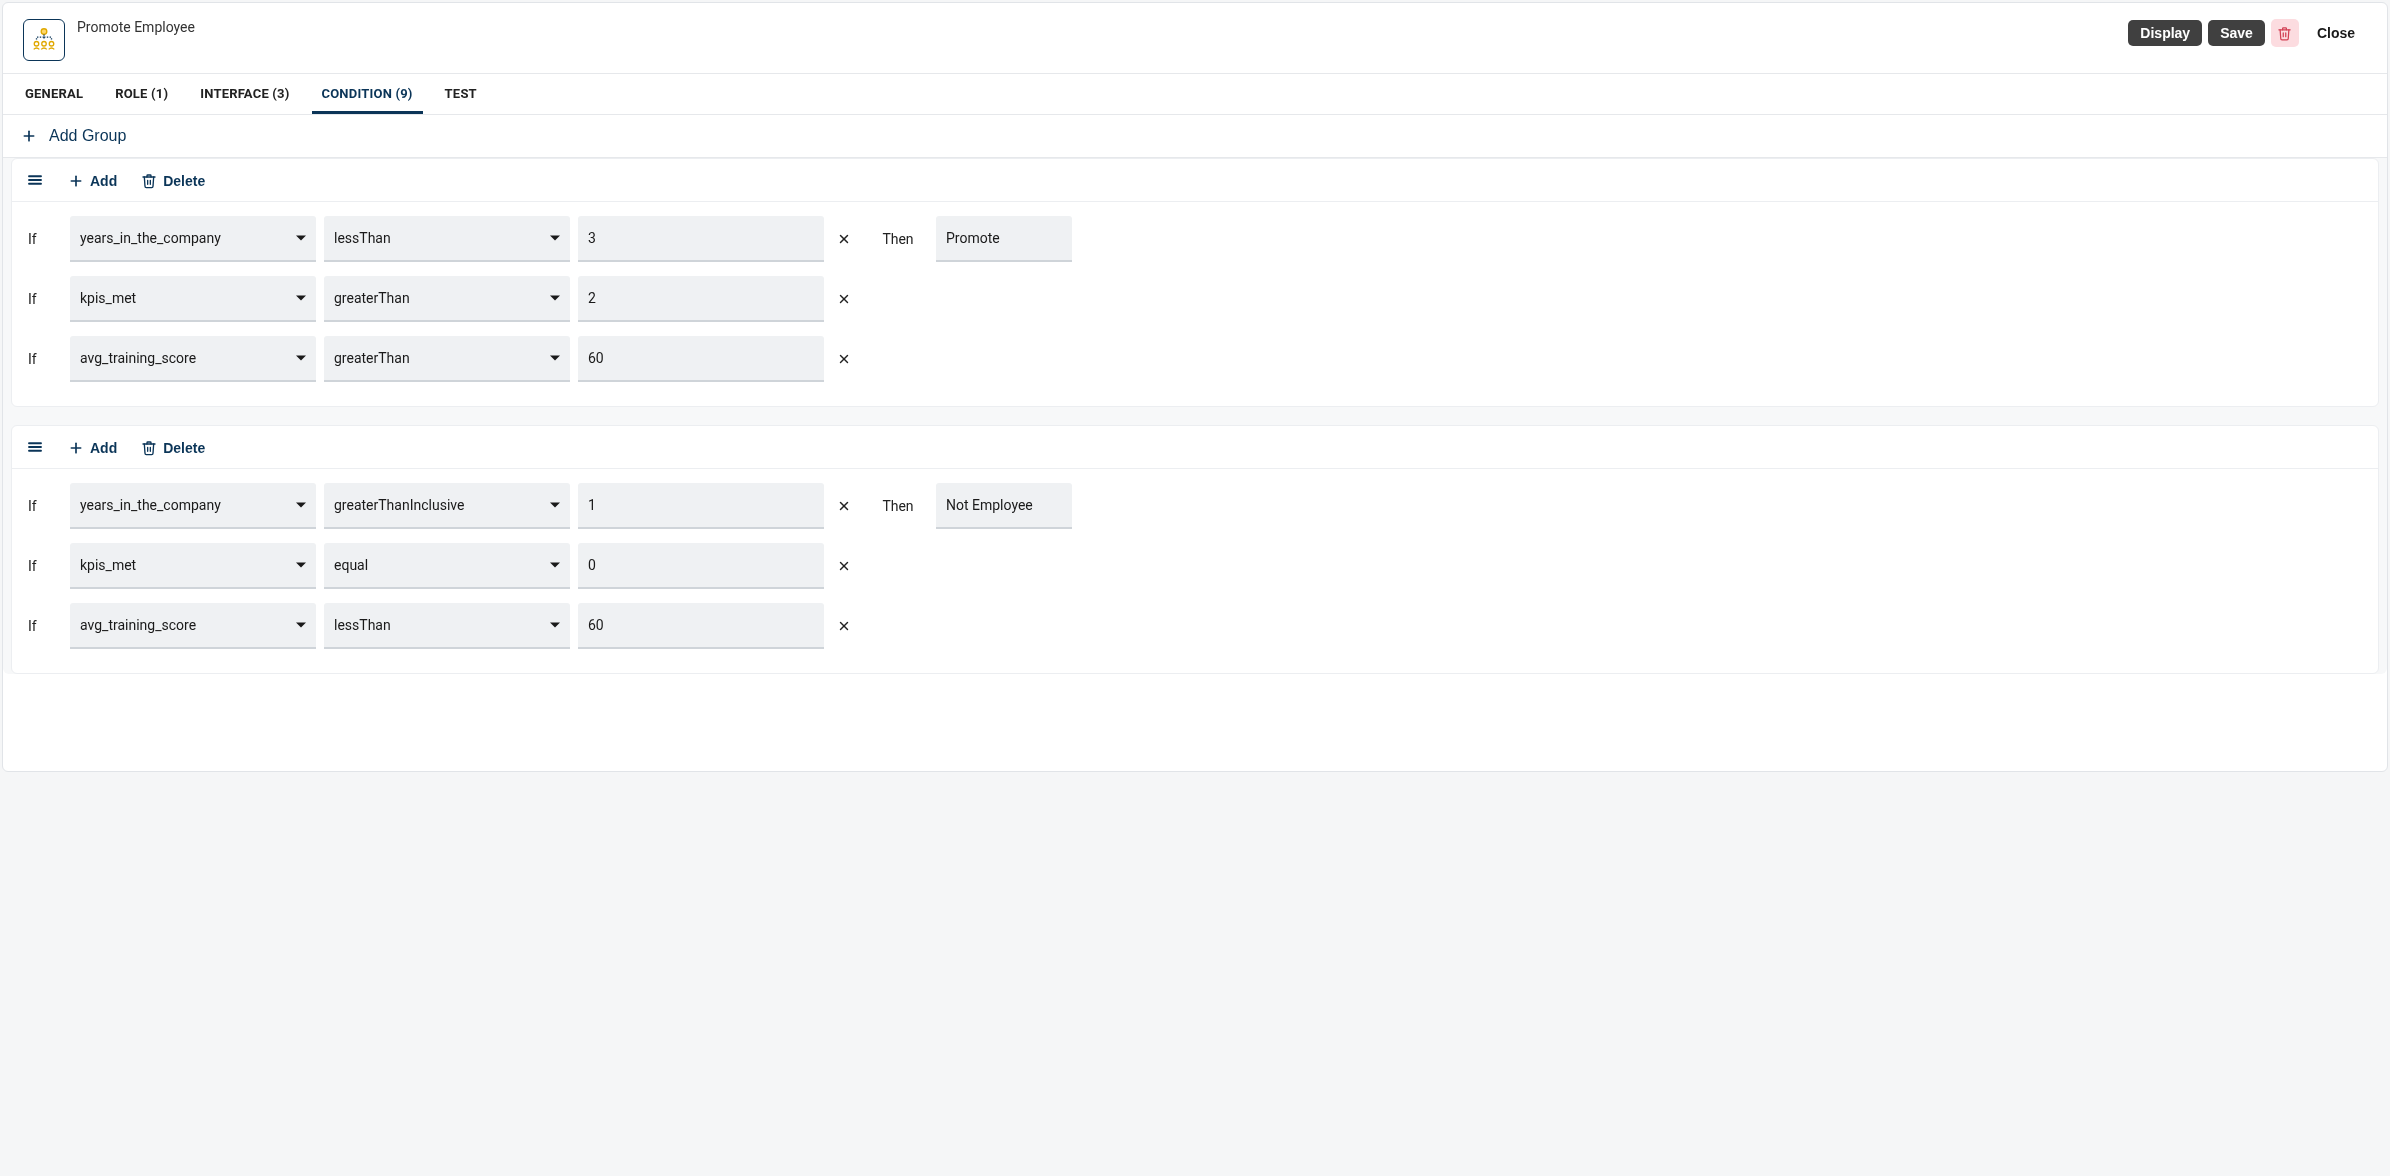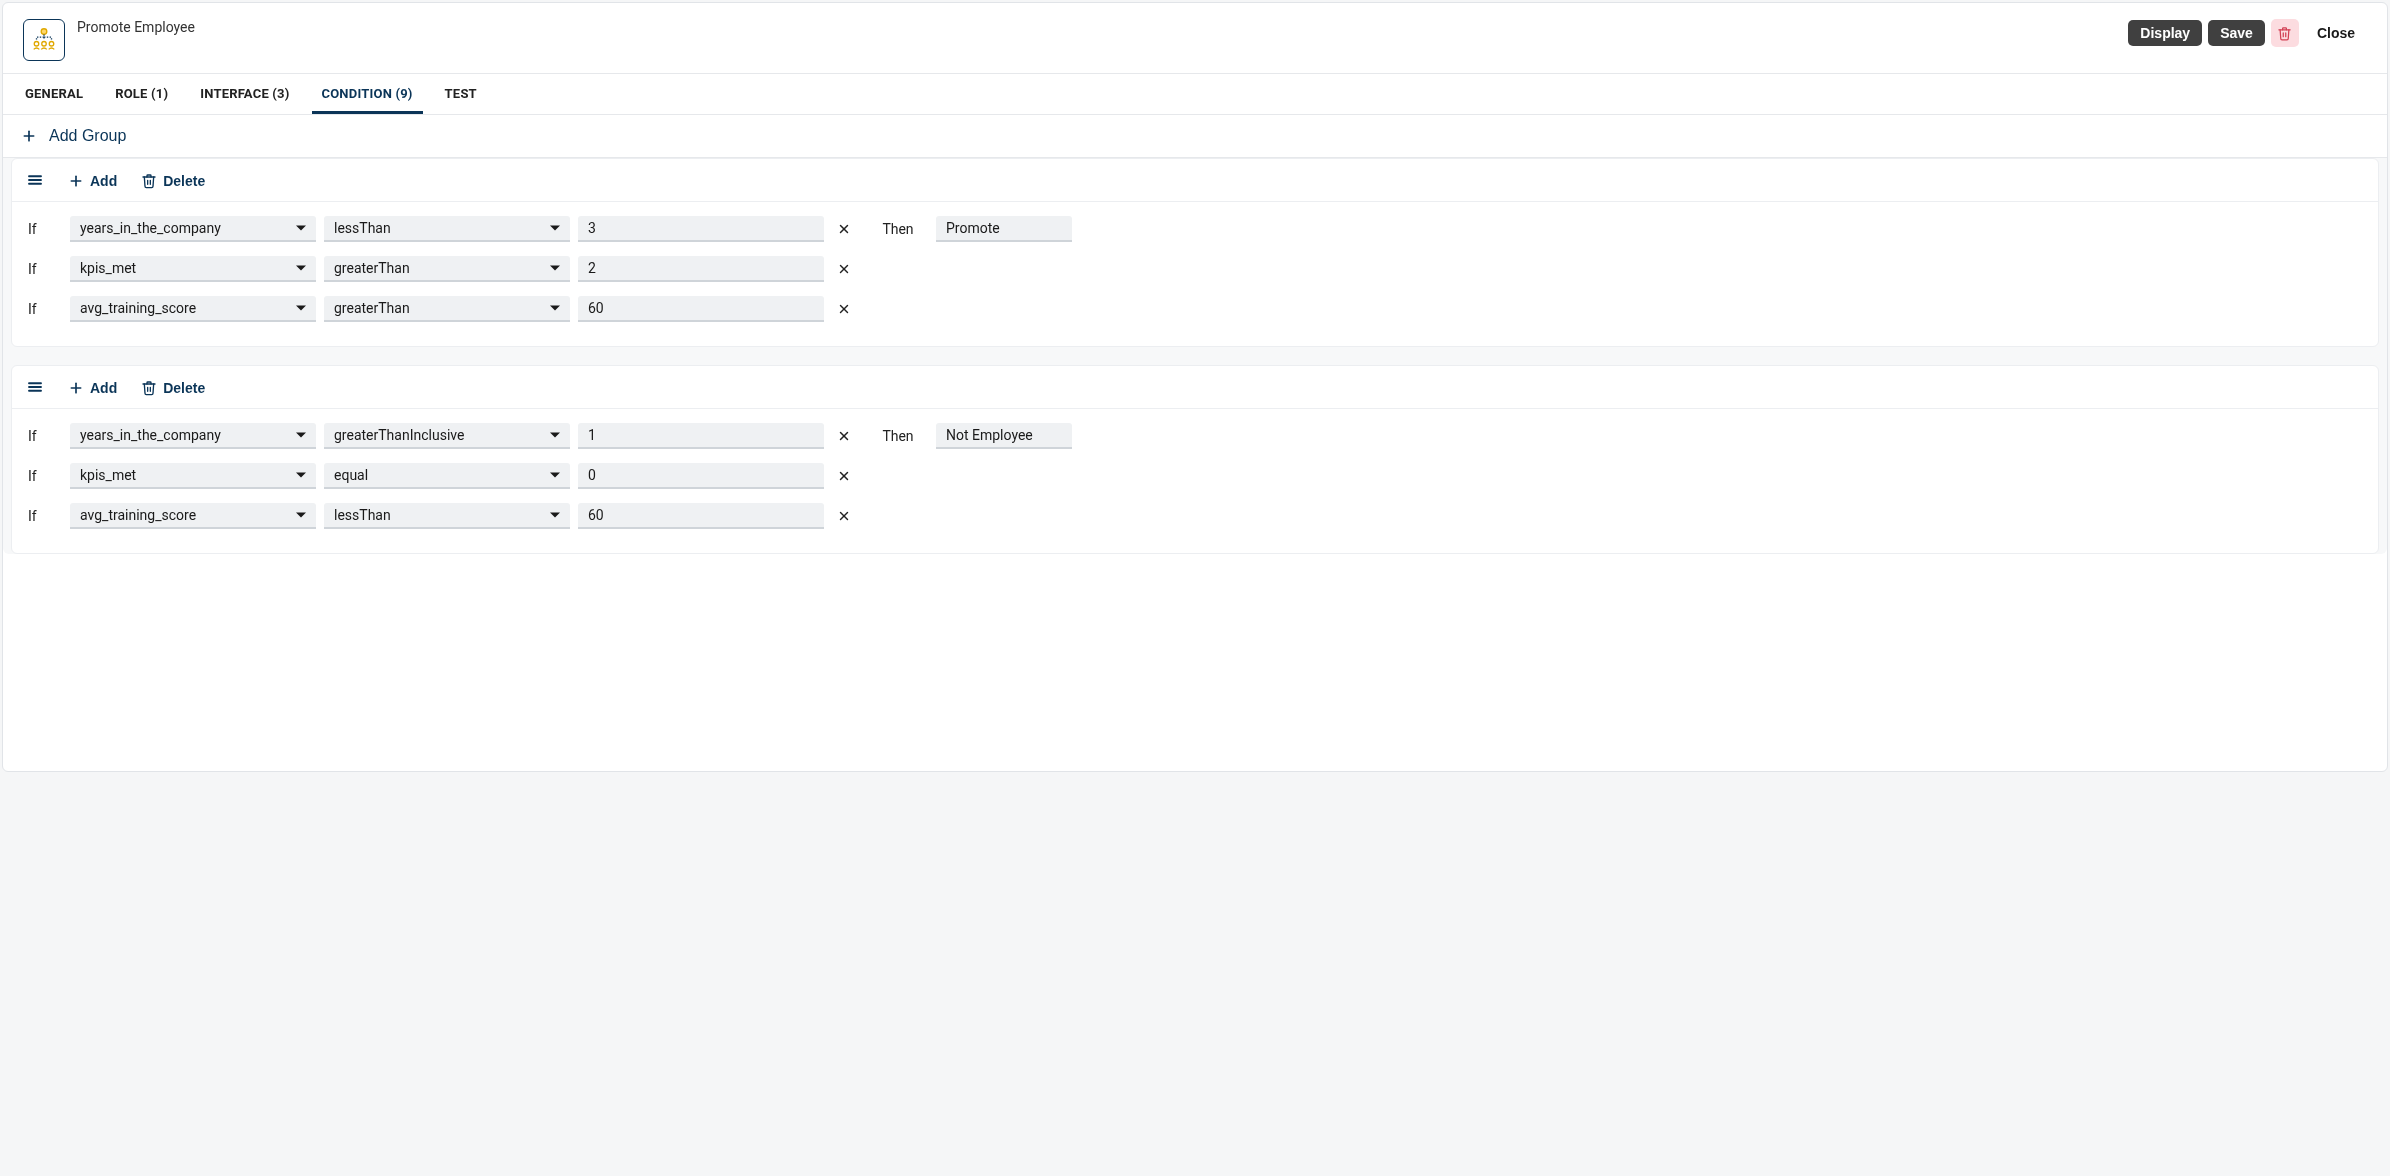--- a/index.html
+++ b/index.html
@@ -166,21 +166,21 @@
   }
   .then-lbl {
     font-size: 14px;
     color: #222;
     text-align: center;
   }
   .select, .input, .out-input {
     background: #eff1f3;
     border: none;
     border-bottom: 2px solid #cfd4d9;
-    height: 26px;
+    height: 46px;
     border-radius: 3px 3px 0 0;
     font-size: 14px;
     color: #1a1a1a;
     padding: 0 10px;
     width: 100%;
     display: flex;
     align-items: center;
     position: relative;
   }
   .select {

